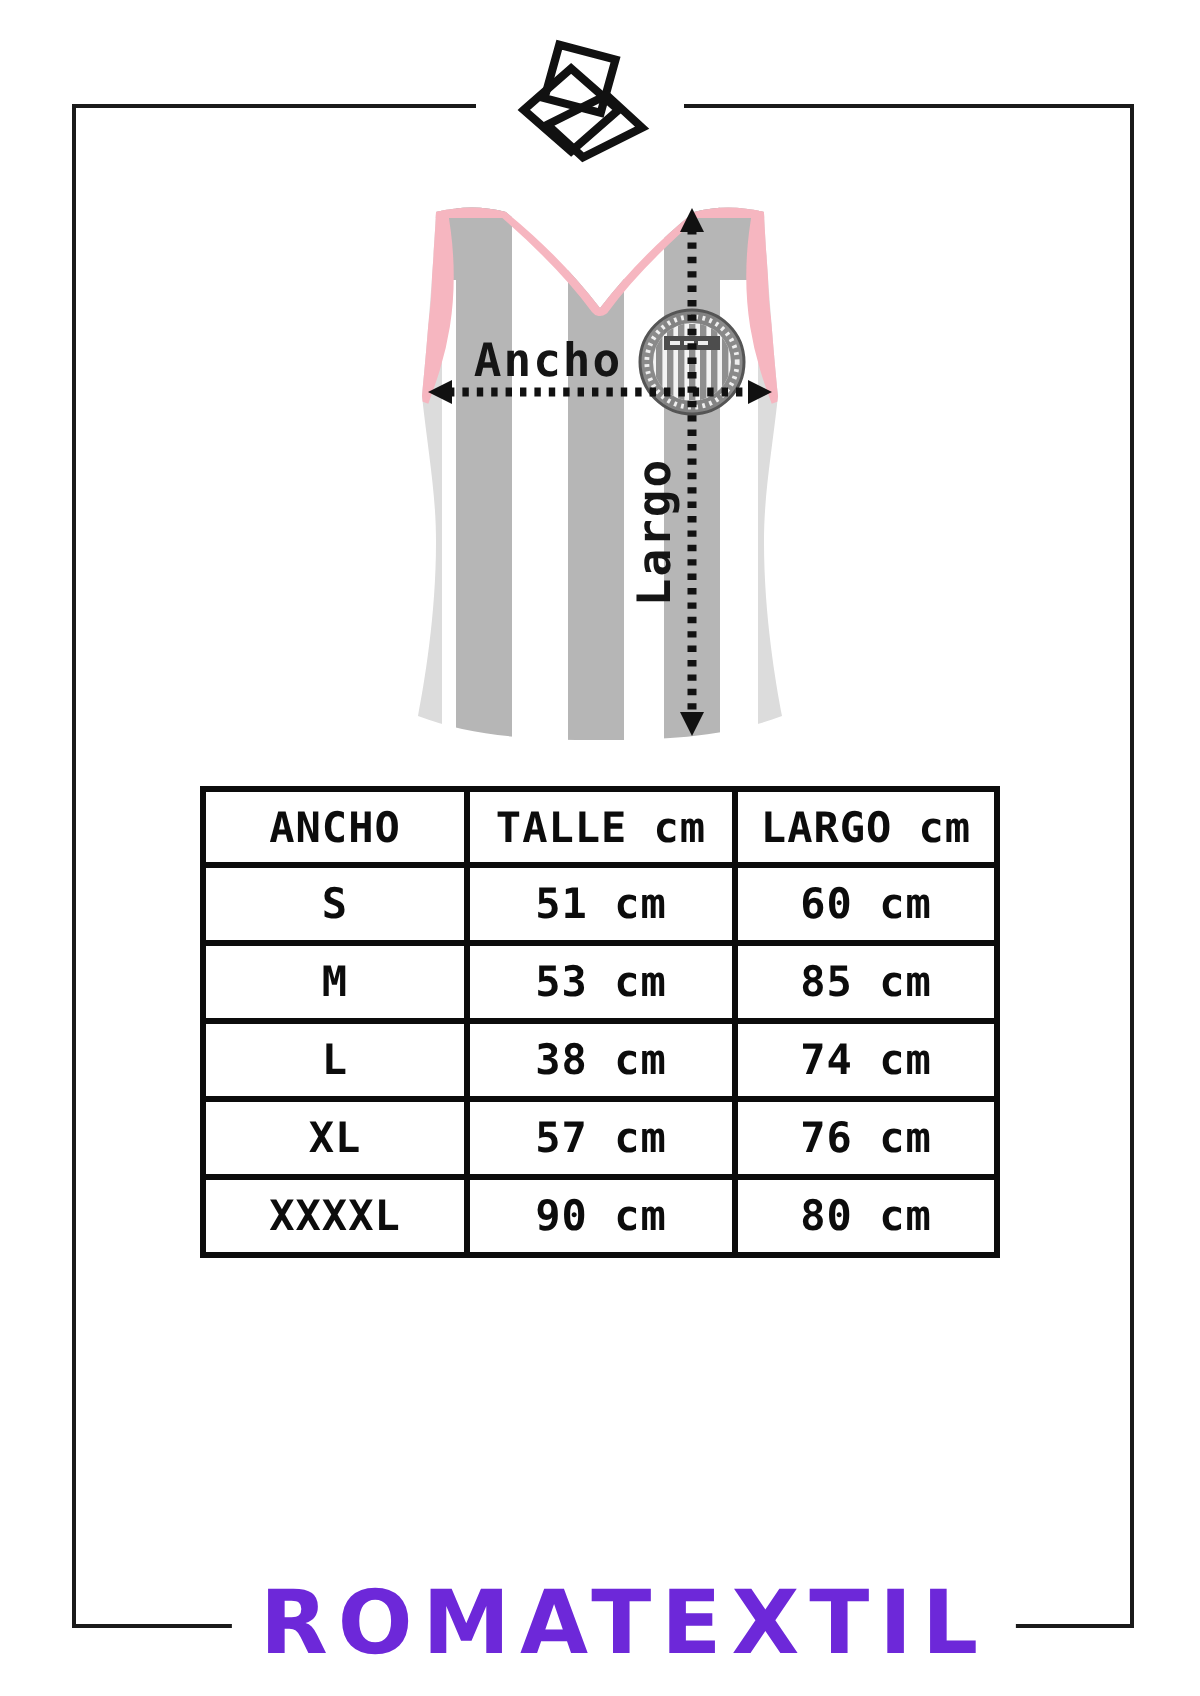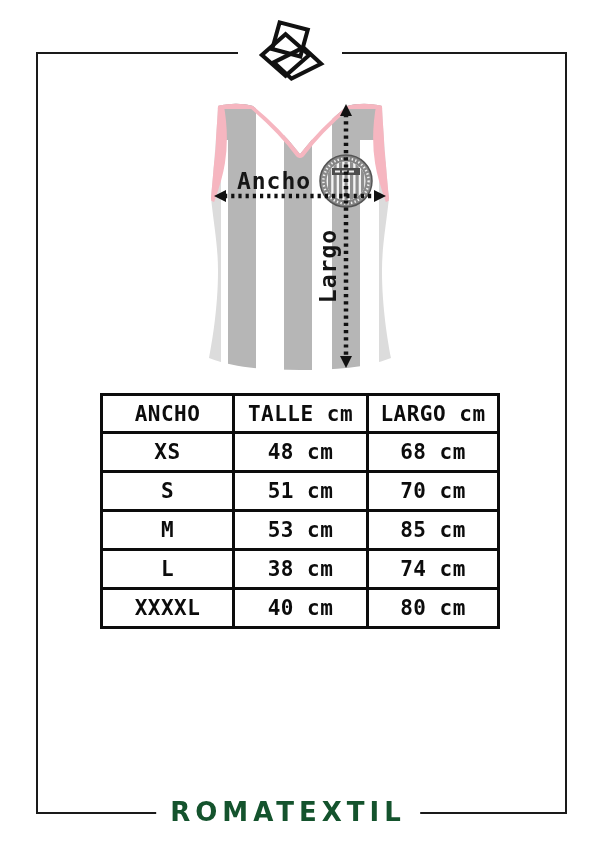--- a/index.html
+++ b/index.html
@@ -21,23 +21,23 @@
   .size-table{position:absolute;left:100px;top:393px;width:397px;
               border-collapse:collapse;table-layout:fixed;
               font-family:"DejaVu Sans Mono",monospace;font-weight:bold;
               font-size:21px;letter-spacing:0.5px;color:#0c0c0c;}
   .size-table th,.size-table td{border:3px solid #0c0c0c;text-align:center;
               padding:0;background:#fff;font-weight:bold;}
   .size-table th{height:35px;}
   .size-table td{height:36px;}
   .col-talle{width:132px;}.col-ancho{width:134px;}.col-largo{width:131px;}
   
-  .brand{position:absolute;left:288px;top:812px;transform:translate(-50%,-50%);
-         background:#fff;padding:0 14px;font-weight:bold;font-size:26px;
-         letter-spacing:5px;color:#14532d;white-space:nowrap;
+  .brand{position:absolute;left:312px;top:812px;transform:translate(-50%,-50%);
+         background:#fff;padding:0 14px;font-weight:bold;font-size:44px;
+         letter-spacing:5px;color:#6d28d9;white-space:nowrap;
          font-family:"DejaVu Sans",sans-serif;}
 </style>
 </head>
 <body>
 
 <div class="page">
 
   <div class="frame"></div>
 
   <div class="logo-badge">
@@ -132,42 +132,42 @@
     </colgroup>
     <thead>
       <tr>
         <th>ANCHO</th>
         <th>TALLE cm</th>
         <th>LARGO cm</th>
       </tr>
     </thead>
     <tbody>
         <tr>
-          <td>XS</td>
-          <td>48 cm</td>
-          <td>68 cm</td>
-        </tr>
-        <tr>
           <td>S</td>
           <td>51 cm</td>
-          <td>70 cm</td>
+          <td>60 cm</td>
         </tr>
         <tr>
           <td>M</td>
           <td>53 cm</td>
           <td>85 cm</td>
         </tr>
         <tr>
           <td>L</td>
           <td>38 cm</td>
           <td>74 cm</td>
         </tr>
         <tr>
+          <td>XL</td>
+          <td>57 cm</td>
+          <td>76 cm</td>
+        </tr>
+        <tr>
           <td>XXXXL</td>
-          <td>40 cm</td>
+          <td>90 cm</td>
           <td>80 cm</td>
         </tr>
       </tbody>
   </table>
 
   <div class="brand">ROMATEXTIL</div>
 
 </div>
 
 </body></html>

